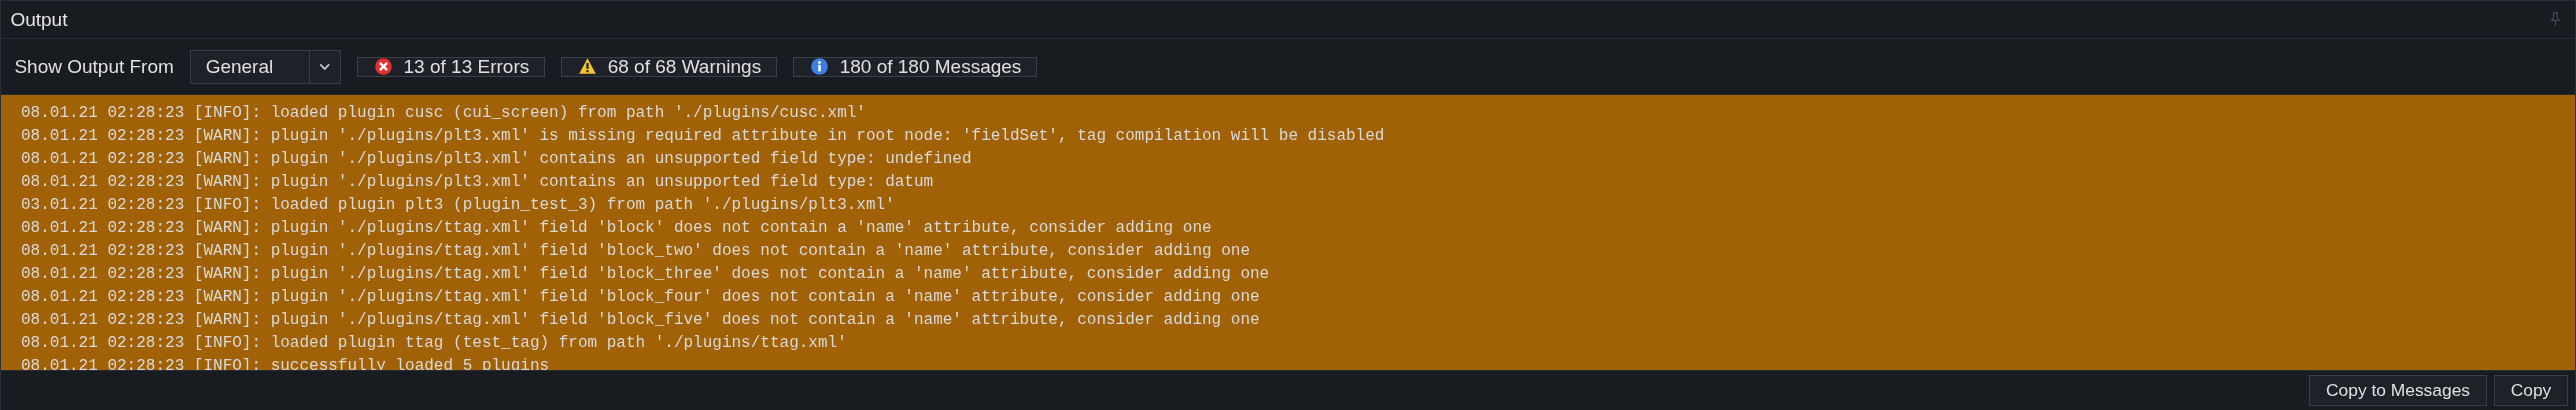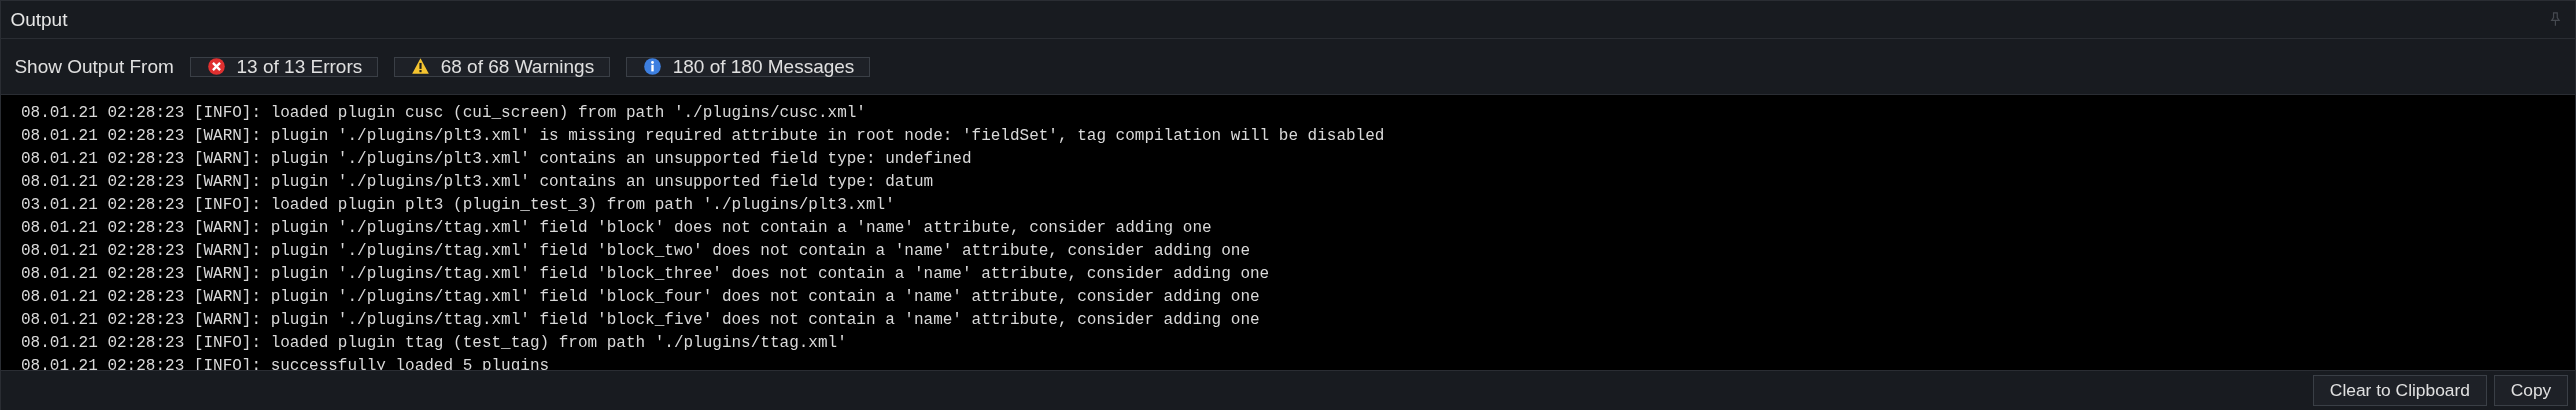--- a/index.html
+++ b/index.html
@@ -89,21 +89,21 @@
     width: 21.5px;
     height: 21.5px;
     display: inline-flex;
     align-items: center;
     justify-content: center;
     flex-shrink: 0;
   }
   .log-area {
     flex: 1;
     overflow: hidden;
-    background: #000000;
+    background: #a16207;
     padding: 6.7px 0 4px 20px;
   }
   .log-line {
     font-family: "Consolas", "Courier New", monospace;
     font-size: 16px;
     line-height: 23px;
     color: #d9d9d9;
     white-space: pre;
   }
   .footer {
@@ -139,20 +139,28 @@
     <span class="pin icon">
       <svg viewBox="0 0 16 16" width="14.8" height="14.8">
         <path d="M6 1 L10 1 L10 6 L12 9 L4 9 L6 6 Z M8 9 L8 15" stroke="#8a8f98" stroke-width="1.3" fill="none"></path>
       </svg>
     </span>
   </div>
 
   <div class="toolbar">
     <span class="toolbar-label">Show Output From</span>
 
+    <div class="select">
+      <span class="value">General</span>
+      <span class="chev">
+        <svg viewBox="0 0 12 12" width="13.4" height="13.4">
+          <path d="M2 4 L6 8 L10 4" stroke="#bfc3c9" stroke-width="1.6" fill="none"></path>
+        </svg>
+      </span>
+    </div>
 
     <div class="filter-btn">
       <span class="icon">
         <svg viewBox="0 0 16 16" width="19" height="19">
           <circle cx="8" cy="8" r="7" fill="#e03030"></circle>
           <path d="M5 5 L11 11 M11 5 L5 11" stroke="#ffffff" stroke-width="2"></path>
         </svg>
       </span>
       <span>13 of 13 Errors</span>
     </div>
@@ -190,21 +198,21 @@
     <div class="log-line">08.01.21 02:28:23 [WARN]: plugin './plugins/ttag.xml' field 'block_two' does not contain a 'name' attribute, consider adding one</div>
     <div class="log-line">08.01.21 02:28:23 [WARN]: plugin './plugins/ttag.xml' field 'block_three' does not contain a 'name' attribute, consider adding one</div>
     <div class="log-line">08.01.21 02:28:23 [WARN]: plugin './plugins/ttag.xml' field 'block_four' does not contain a 'name' attribute, consider adding one</div>
     <div class="log-line">08.01.21 02:28:23 [WARN]: plugin './plugins/ttag.xml' field 'block_five' does not contain a 'name' attribute, consider adding one</div>
     <div class="log-line">08.01.21 02:28:23 [INFO]: loaded plugin ttag (test_tag) from path './plugins/ttag.xml'</div>
     <div class="log-line">08.01.21 02:28:23 [INFO]: successfully loaded 5 plugins</div>
   </div>
 
   <div class="footer">
     <div class="footer-btn">
-      <span>Clear to Clipboard</span>
+      <span>Copy to Messages</span>
     </div>
     <div class="footer-btn">
       <span>Copy</span>
     </div>
   </div>
 
 </div>
 
 
 </body></html>

